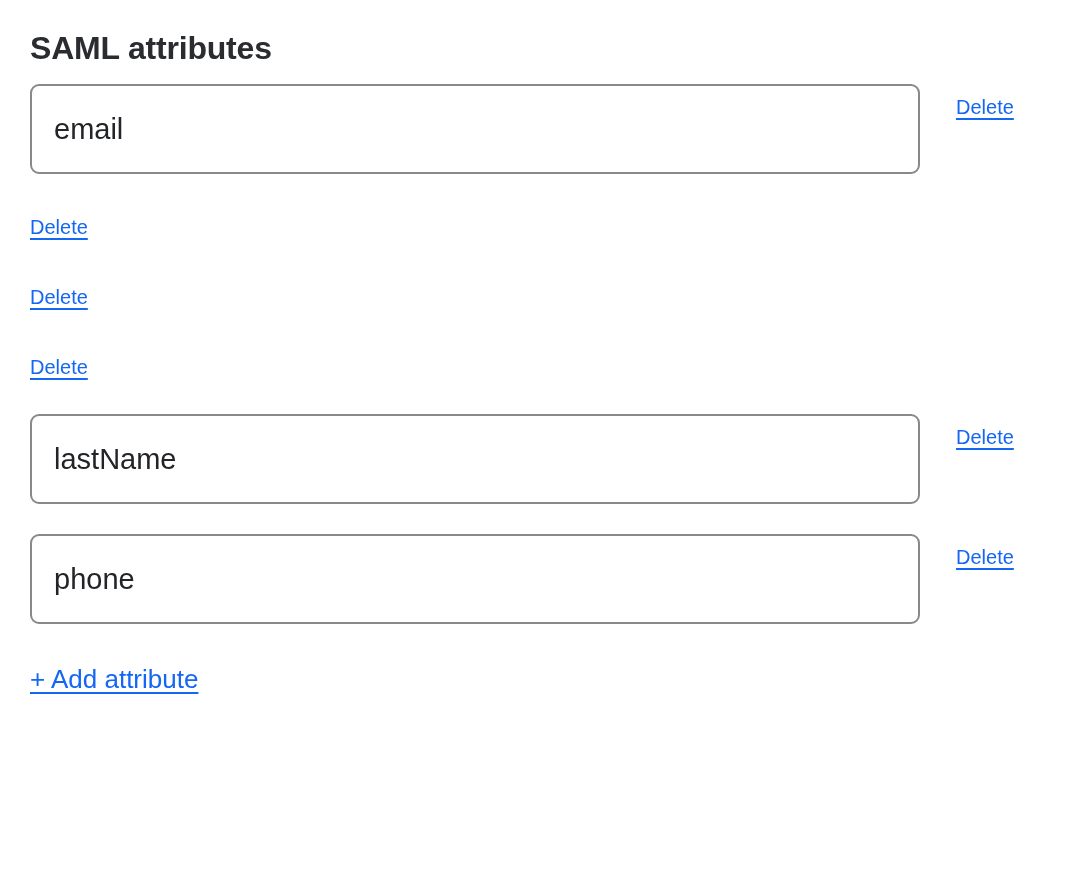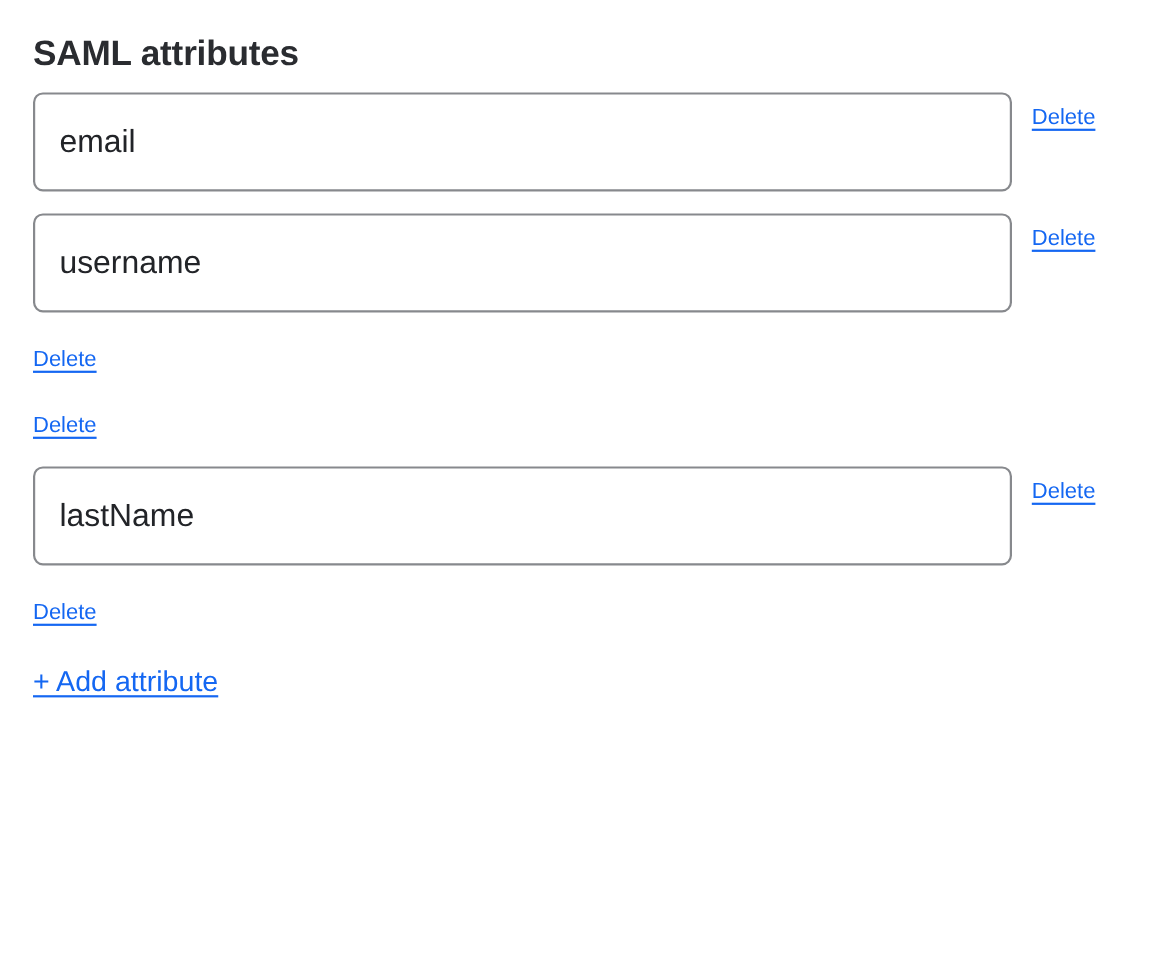--- a/index.html
+++ b/index.html
@@ -31,22 +31,22 @@
     line-height: 42px;
     font-weight: 400;
     color: var(--body-color, #3c3e42);
     max-width: 975px;
     margin: 0 0 15px 0;
   }
 
   .attr-row {
     display: flex;
     align-items: flex-start;
-    gap: 18px;
-    margin-bottom: 20px;
+    gap: 36px;
+    margin-bottom: 30px;
   }
 
   .attr-input {
     width: 890px;
     height: 90px;
     border: 2px solid var(--input-border, #87898d);
     border-radius: 9px;
     background: #ffffff;
     padding: 0 22px;
     font-family: "Liberation Sans", "DejaVu Sans", sans-serif;
@@ -86,38 +86,38 @@
 
 
   <div>
 
     <div class="attr-row">
       <input type="text" class="attr-input" value="email" style="">
       <a href="#" class="link delete-link">Delete</a>
     </div>
 
     <div class="attr-row">
-      <input type="text" class="attr-input" value="username" style="">
       <a href="#" class="link delete-link">Delete</a>
     </div>
 
     <div class="attr-row">
       <a href="#" class="link delete-link">Delete</a>
     </div>
 
     <div class="attr-row">
       <a href="#" class="link delete-link">Delete</a>
     </div>
 
     <div class="attr-row">
       <input type="text" class="attr-input" value="lastName" style="">
       <a href="#" class="link delete-link">Delete</a>
     </div>
 
     <div class="attr-row">
+      <input type="text" class="attr-input" value="phone" style="">
       <a href="#" class="link delete-link">Delete</a>
     </div>
 
   </div>
 
   <a href="#" class="link add-link">+ Add attribute</a>
 
 </div>
 
 </body></html>

